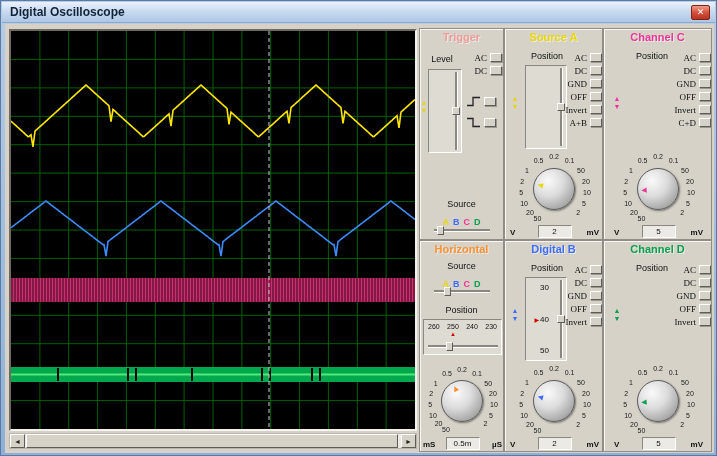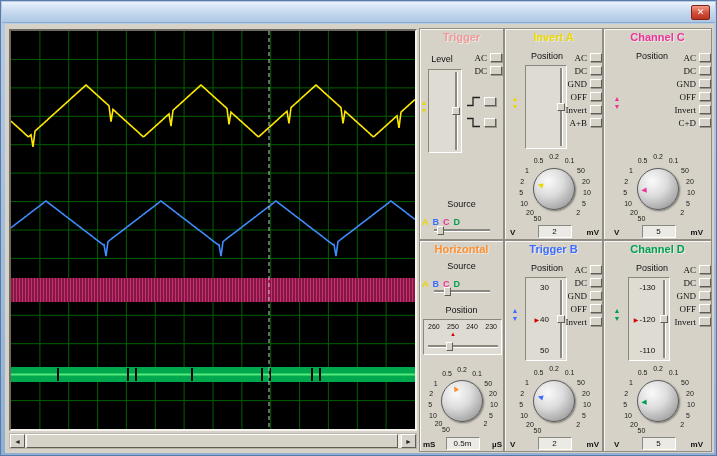--- a/index.html
+++ b/index.html
@@ -63,21 +63,21 @@
   
   .trig-coupling{left:40px;top:22px;width:42px;}
   .level-lbl{left:2px;top:25px;width:40px;}
   .level-box{left:8px;top:40px;width:34px;height:84px;}
   .trig-arrows{left:0;top:70px;width:8px;}
   .edge-rows{position:absolute;left:46px;top:62px;}
   .edge-row{display:flex;align-items:center;gap:3px;height:21px;}
   .trig-modes{left:2px;top:126px;width:77px;}
   .trig-modes .btn-row{height:14px;}
   .source-lbl{left:0;right:0;top:170px;}
-  .source-letters{position:absolute;left:0;right:0;top:182px;text-align:left;}
+  .source-letters{position:absolute;left:0;right:0;top:182px;text-align:center;}
   .source-letters span{font-weight:bold;font-size:9px;margin:0 2px;}
   .trig-src-slider{left:14px;top:197px;width:56px;}
 
   
   .colmid .pos-label{left:14px;top:22px;width:56px;}
   .colright .pos-label{left:20px;top:22px;width:56px;}
   .colmid .posbox{left:20px;top:36px;width:42px;height:84px;}
   .colright .posbox{left:24px;top:36px;width:42px;height:84px;}
   .colmid .arrow-pair{left:5px;top:66px;width:10px;}
   .colright .arrow-pair{left:8px;top:66px;width:10px;}
@@ -96,20 +96,21 @@
   .hpos-nums span{font-size:7px;color:#111;}
   .hpos-marker{position:absolute;left:26px;top:11px;color:#d00000;font-size:6px;}
   .hpos-slider{left:4px;top:22px;width:70px;}
   .horiz .knob-block{left:0;top:120px;width:85px;height:90px;}
 </style>
 </head>
 <body>
 
 <div class="window">
   <div class="titlebar">
+    <span class="title">Digital Oscilloscope</span>
     <span class="close-btn"><span>✕</span></span>
   </div>
 
   <div class="content">
 
     <div class="scope">
       <svg id="scope-svg" width="404" height="398" viewBox="0 0 404 398">
           <line x1="28.9" y1="0" x2="28.9" y2="398" stroke="#006000" stroke-width="1"></line>
           <line x1="57.7" y1="0" x2="57.7" y2="398" stroke="#006000" stroke-width="1"></line>
           <line x1="86.6" y1="0" x2="86.6" y2="398" stroke="#006000" stroke-width="1"></line>
@@ -335,21 +336,21 @@
         <div class="lbl source-lbl">Source</div>
         <div class="source-letters">
           <span style="color: rgb(232, 216, 0);">A</span><span style="color: rgb(61, 109, 255);">B</span><span style="color: rgb(238, 51, 153);">C</span><span style="color: rgb(0, 160, 80);">D</span>
         </div>
         <div class="hslider trig-src-slider">
             <span class="hhandle" style="left:3px"></span>
           </div>
       </div>
 
       <div class="panel colmid">
-        <div class="panel-title" style="color: rgb(232, 216, 0);">Invert A</div>
+        <div class="panel-title" style="color: rgb(232, 216, 0);">Source A</div>
         <div class="lbl pos-label">Position</div>
         <div class="arrow-pair" style="color: rgb(232, 216, 0);">
             <span>▲</span>
             <span>▼</span>
           </div>
         <div class="posbox">
           <div class="vslider">
               <span class="vhandle"></span>
             </div>
         </div>
@@ -500,21 +501,21 @@
             <span class="knob-tick" style="left: 26px; top: 67.7px;">50</span>
             <span class="knob-tick" style="left: 68.2px; top: 21.6px;">50</span>
             <span class="knob-tick" style="left: 72.9px; top: 31.7px;">20</span>
             <span class="knob-tick" style="left: 73.9px; top: 42.8px;">10</span>
             <span class="knob-tick" style="left: 71px; top: 53.5px;">5</span>
             <span class="knob-tick" style="left: 65.4px; top: 61.8px;">2</span>
           </div>
       </div>
 
       <div class="panel colmid">
-        <div class="panel-title" style="color: rgb(61, 109, 255);">Trigger B</div>
+        <div class="panel-title" style="color: rgb(61, 109, 255);">Digital B</div>
         <div class="lbl pos-label">Position</div>
         <div class="arrow-pair" style="color: rgb(61, 109, 255);">
             <span>▲</span>
             <span>▼</span>
           </div>
         <div class="posbox">
           <div class="pos-list">
               <div class="pos-row">
                 <span class="pos-marker"></span>
                 <span class="pos-num">30</span>
@@ -578,39 +579,20 @@
           </div>
       </div>
 
       <div class="panel colright">
         <div class="panel-title" style="color: rgb(0, 160, 80);">Channel D</div>
         <div class="lbl pos-label">Position</div>
         <div class="arrow-pair" style="color: rgb(0, 160, 80);">
             <span>▲</span>
             <span>▼</span>
           </div>
-        <div class="posbox">
-          <div class="pos-list">
-              <div class="pos-row">
-                <span class="pos-marker"></span>
-                <span class="pos-num">-130</span>
-              </div>
-              <div class="pos-row">
-                <span class="pos-marker">▶</span>
-                <span class="pos-num">-120</span>
-              </div>
-              <div class="pos-row">
-                <span class="pos-marker"></span>
-                <span class="pos-num">-110</span>
-              </div>
-            </div>
-          <div class="vslider">
-              <span class="vhandle"></span>
-            </div>
-        </div>
         <div class="btncol">
             <div class="btn-row">
               <span class="btn-lbl">AC</span>
               <span class="mini-btn"></span>
             </div>
             <div class="btn-row">
               <span class="btn-lbl">DC</span>
               <span class="mini-btn"></span>
             </div>
             <div class="btn-row">

